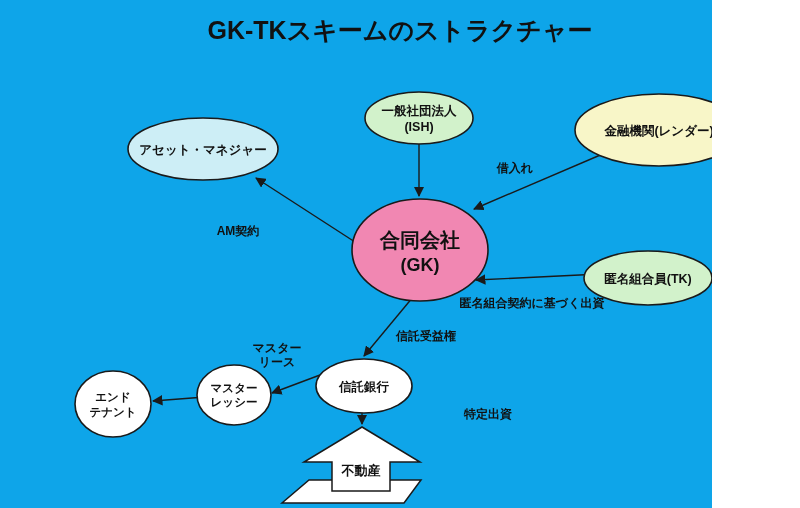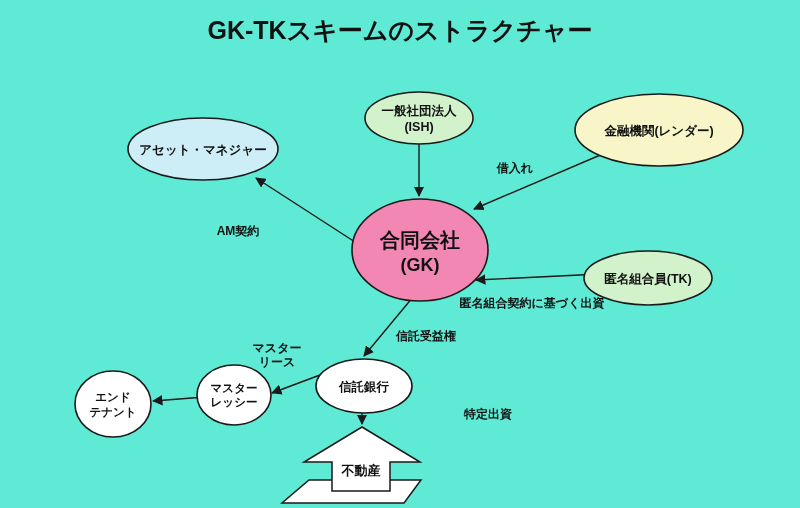--- a/index.html
+++ b/index.html
@@ -1,18 +1,18 @@
 <!DOCTYPE html>
 <html><head>
 <meta charset="utf-8">
 <style>
   html, body { margin: 0; padding: 0; background: #ffffff; }
   .canvas {
-    width: 800px; height: 508px; position: relative;
-    background: #5eead4; overflow: hidden;
+    width: 712px; height: 508px; position: relative;
+    background: #0ea5e9; overflow: hidden;
     font-family: "Liberation Sans", "DejaVu Sans", sans-serif;
   }
   svg { display: block; }
   text { fill: #111111; font-family: "Liberation Sans", "DejaVu Sans", sans-serif; }
   .title-text   { font-size: 25px; font-weight: 700; }
   .node-label   { font-size: 12.5px; font-weight: 600; }
   .node-label-sm{ font-size: 11.5px; font-weight: 600; }
   .gk-label-1   { font-size: 20px; font-weight: 700; }
   .gk-label-2   { font-size: 18px; font-weight: 700; }
   .edge-label   { font-size: 12px; font-weight: 600; }

